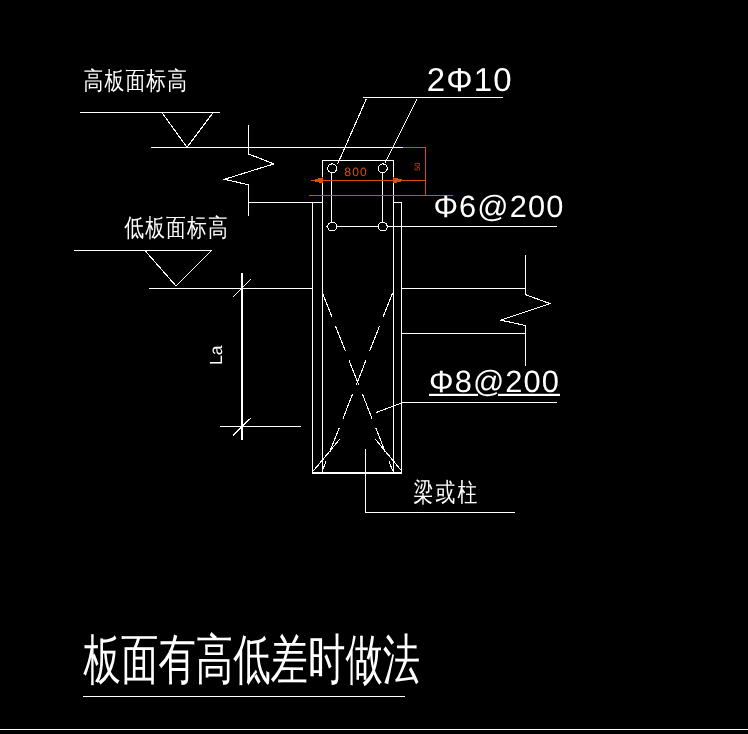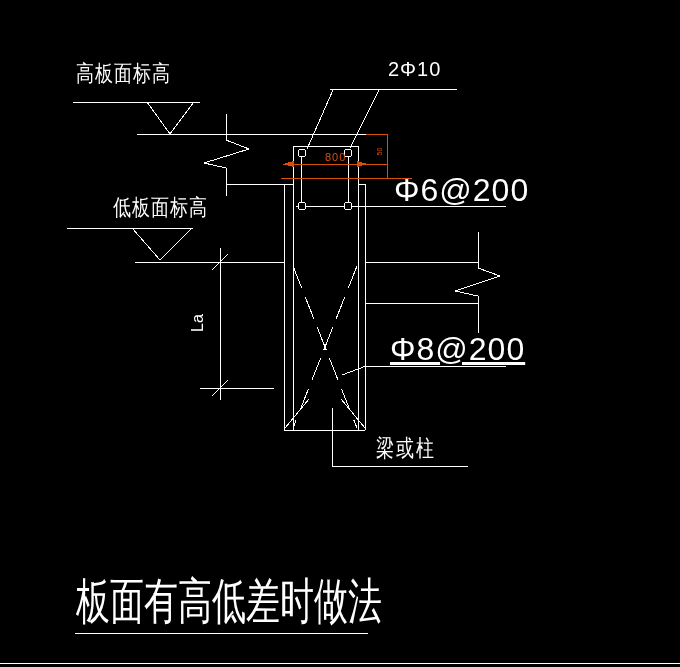--- a/index.html
+++ b/index.html
@@ -6,22 +6,22 @@
   #canvas{
     position:relative;width:680px;height:667px;background:#000;
     font-family:"Liberation Sans", sans-serif;overflow:hidden;padding-left:48px;
   }
   #canvas svg{position:absolute;left:0;top:0;}
   .lbl{
     position:absolute;color:#fff;white-space:nowrap;line-height:1;
     transform-origin:left top;font-family:"Liberation Sans", sans-serif;
   }
   .cjk{font-size:18px;letter-spacing:1px;transform:scaleY(1.25);}
-  .rebar{font-size:20px;letter-spacing:1px;}
-  .spacing{font-size:32px;letter-spacing:1px;}
+  .rebar{font-size:30px;letter-spacing:1px;}
+  .spacing{font-size:28px;letter-spacing:1px;}
   .member{font-size:18px;letter-spacing:2px;transform:scaleY(1.3);}
   .la{
     font-size:16px;width:40px;text-align:center;
     transform:rotate(-90deg);transform-origin:center center;
   }
   .dim{color:#d7500a;font-size:11px;letter-spacing:1px;}
   .dim-small{
     color:#d7500a;font-size:7px;
     transform:rotate(-90deg);transform-origin:center center;
   }
@@ -149,19 +149,19 @@
   <div class="lbl rebar" style="left:388px;top:59px;">2Φ10</div>
 
   <div class="lbl spacing" style="left:394px;top:174px;">Φ6@200</div>
 
   <div class="lbl spacing" style="left:390px;top:333px;text-decoration:underline;">Φ8@200</div>
 
   <div class="lbl member" style="left:376px;top:436px;">梁或柱</div>
 
   <div class="lbl la" style="left:178px;top:315px;">La</div>
 
-  <div class="lbl dim" style="left:313px;top:152px;margin-left:12px;">800</div>
+  <div class="lbl dim" style="left:313px;top:152px;">800</div>
 
   <div class="lbl dim-small" style="left:376px;top:148px;">50</div>
 
   <div class="lbl title" style="left:76px;top:576px;">板面有高低差时做法</div>
 
 </div>
 
 </body></html>

